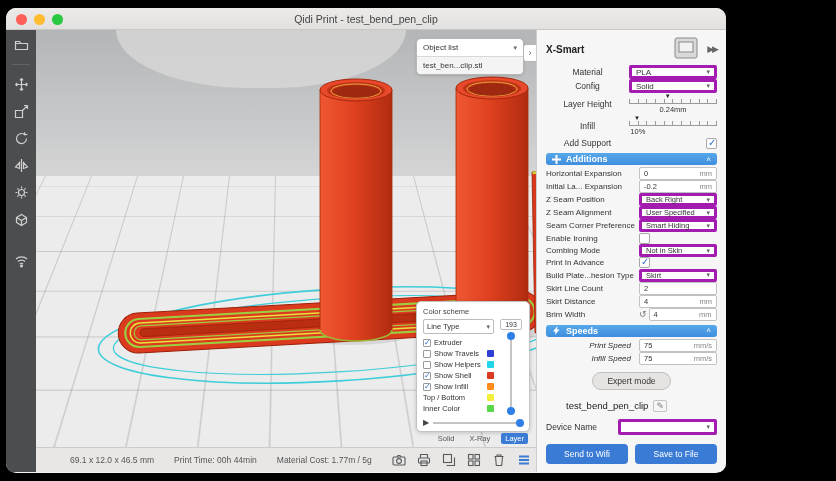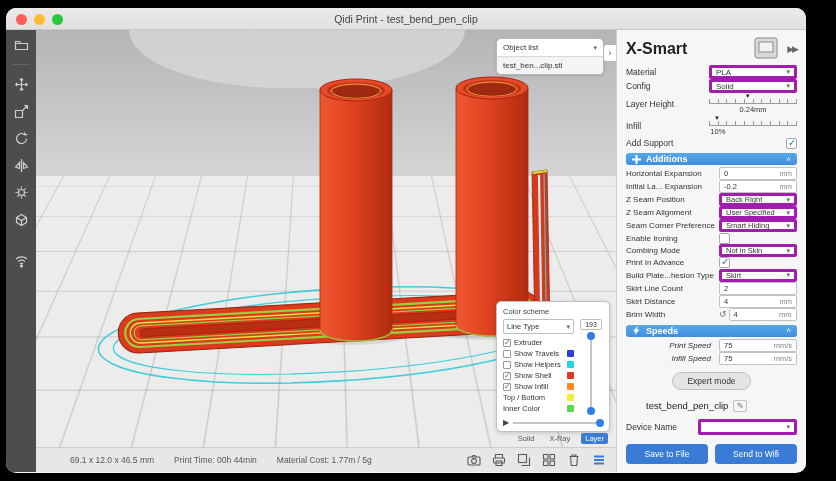--- a/index.html
+++ b/index.html
@@ -1,18 +1,18 @@
 <!DOCTYPE html>
 <html><head>
 <meta charset="utf-8">
 <style>
   * { margin:0; padding:0; box-sizing:border-box; }
   html,body { width:836px; height:481px; background:#000; font-family:"Liberation Sans","DejaVu Sans",sans-serif; overflow:hidden; }
 
-  .window { position:absolute; left:6px; top:8px; width:800px; height:465px;
+  .window { position:absolute; left:6px; top:8px; width:720px; height:465px;
     border-radius:10px; overflow:hidden; background:#f5f5f5;
     box-shadow:0 10px 30px rgba(0,0,0,.6); }
 
   
   .titlebar { height:22px; background:linear-gradient(#ecebea,#e2e0df);
     border-bottom:1px solid #c9c7c5; position:relative;
     display:flex; align-items:center; justify-content:center; }
   .traffic { position:absolute; left:10px; top:6px; display:flex; gap:7px; }
   .tl { width:11px; height:11px; border-radius:50%; }
   .tl.red{ background:#ff5f57; } .tl.yellow{ background:#febc2e; } .tl.green{ background:#28c840; }
@@ -92,26 +92,26 @@
   .sb-item { margin-right:20px; white-space:nowrap; }
   .sb-icons { margin-left:auto; display:flex; align-items:center; gap:10px; padding-right:10px; }
   .sb-icon { width:15px; height:15px; display:flex; align-items:center; justify-content:center; cursor:pointer; }
   .sb-icon svg { width:14px; height:14px; stroke:#5a5a5a; fill:none; stroke-width:1.1; }
   .sb-icon.active svg { stroke:#3a7bd5; }
 
   
   .right-panel { width:190px; background:#f6f6f6; border-left:1px solid #cfcfcf;
     padding:6px 9px 8px 9px; display:flex; flex-direction:column; flex-shrink:0; font-size:8.5px; color:#333; }
   .rp-header { display:flex; align-items:center; gap:6px; padding-bottom:3px; }
-  .printer-name { font-size:16px; font-weight:bold; color:#222; }
+  .printer-name { font-size:10px; font-weight:bold; color:#222; }
   .rp-header .spacer { flex:1; }
   .printer-img svg { width:30px; height:24px; stroke:#8a8a8a; fill:#d9d9d9; stroke-width:1; }
   .ff-icon { font-size:9px; color:#666; cursor:pointer; letter-spacing:-2px; }
 
-  .rp-row { display:flex; align-items:center; height:17px; }
+  .rp-row { display:flex; align-items:center; height:17px;text-align:center; }
   .rp-label { flex:1; color:#333; }
   .control { width:88px; }
   .sel { display:flex; align-items:center; justify-content:space-between; background:#fff;
     border:3px solid #a21caf; border-radius:2px; padding:1px 4px; height:14px; font-size:8px; cursor:pointer; }
   .inp { display:flex; align-items:center; justify-content:space-between; background:#fff;
     border:1px solid #c2c2c2; border-radius:2px; padding:1px 4px; height:14px; font-size:8px; cursor:text; }
   .inp .unit { color:#888; }
 
   .slider-wrap { width:88px; position:relative; height:22px; }
   .ticks { position:absolute; top:6px; left:0; right:0; height:5px;
@@ -594,19 +594,19 @@
 
       <div class="device-row">
         <span>Device Name</span>
         <div class="sel">
           <span></span>
             <span class="caret">▾</span>
         </div>
       </div>
 
       <div class="btn-row">
+        <button class="blue-btn">Send to Wifi</button>
         <button class="blue-btn">Save to File</button>
-        <button class="blue-btn">Send to Wifi</button>
       </div>
 
     </div>
   </div>
 </div>
 
 </body></html>

